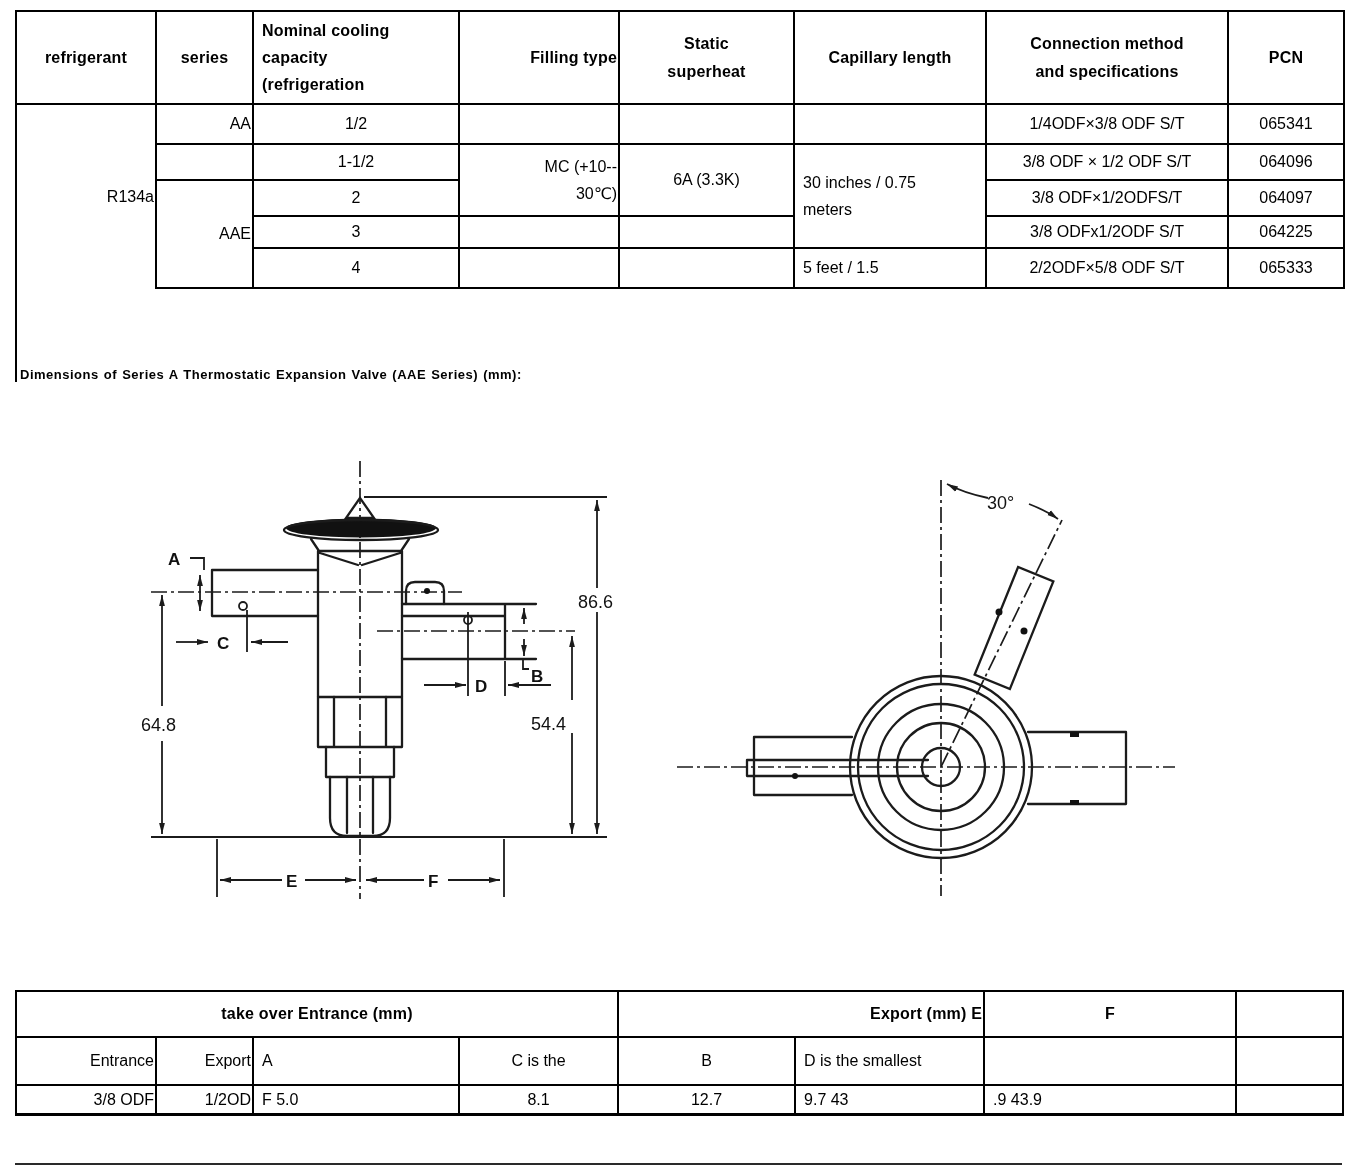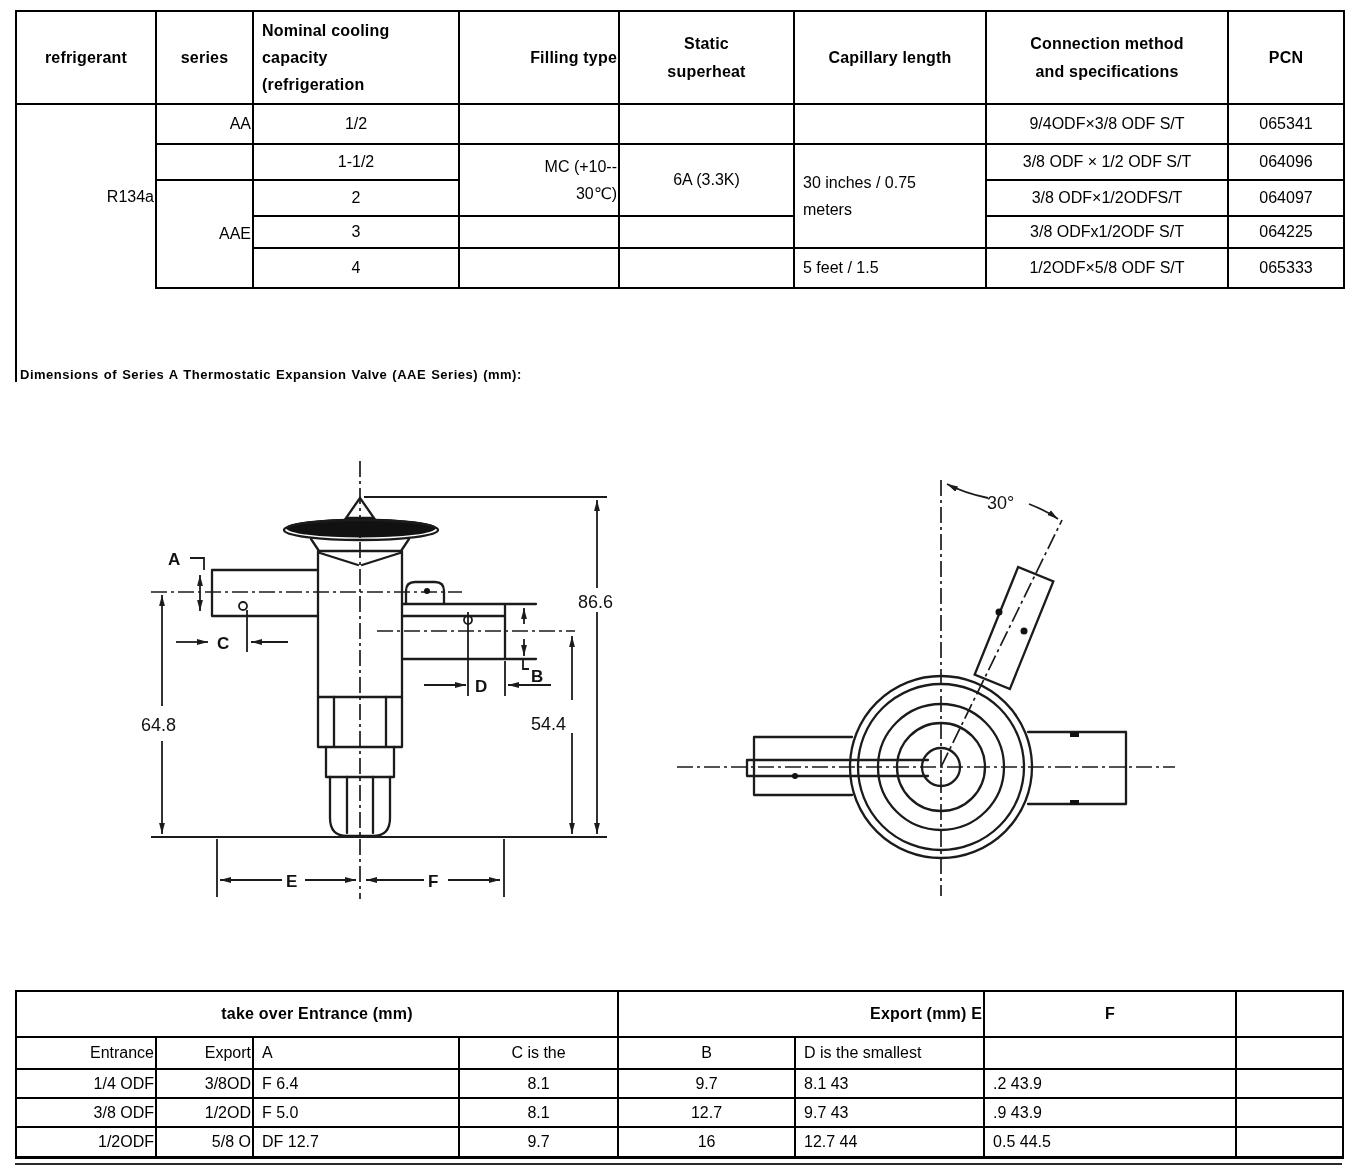--- a/index.html
+++ b/index.html
@@ -63,21 +63,21 @@
 and specifications</td>
       <td class="bold c">PCN</td>
     </tr>
     <tr style="height:40px">
       <td rowspan="5" class="r nobb">R134a</td>
       <td class="r">AA</td>
       <td class="c">1/2</td>
       <td></td>
       <td></td>
       <td></td>
-      <td class="c">9/4ODF×3/8 ODF S/T</td>
+      <td class="c">1/4ODF×3/8 ODF S/T</td>
       <td class="c">065341</td>
     </tr>
     <tr style="height:36px">
       <td></td>
       <td class="c">1-1/2</td>
       <td rowspan="2" class="r">MC (+10--
 30℃)</td>
       <td rowspan="2" class="c">6A (3.3K)</td>
       <td rowspan="3" class="l">30 inches / 0.75
 meters</td>
@@ -95,21 +95,21 @@
       <td></td>
       <td></td>
       <td class="c">3/8 ODFx1/2ODF S/T</td>
       <td class="c">064225</td>
     </tr>
     <tr style="height:40px">
       <td class="c">4</td>
       <td></td>
       <td></td>
       <td class="l">5 feet / 1.5</td>
-      <td class="c">1/2ODF×5/8 ODF S/T</td>
+      <td class="c">2/2ODF×5/8 ODF S/T</td>
       <td class="c">065333</td>
     </tr>
     </tbody>
   </table>
 
   <div class="artifact-line"></div>
 
   <div class="heading">Dimensions of Series A Thermostatic Expansion Valve (AAE Series) (mm):</div>
 
   <svg width="1352" height="480" viewBox="0 430 1352 480">
@@ -210,58 +210,38 @@
         <col style="width:252px">
         <col style="width:107px">
     </colgroup>
     <tbody>
     <tr style="height:46px">
       <td colspan="4" class="bold c">take over Entrance (mm)</td>
       <td colspan="2" class="bold r">Export (mm) E</td>
       <td class="bold c">F</td>
       <td></td>
     </tr>
-    <tr style="height:32px">
+    <tr style="height:48px">
       <td class="r">Entrance</td>
       <td class="r">Export</td>
       <td class="l">A</td>
       <td class="c">C is the</td>
       <td class="c">B</td>
       <td class="l">D is the smallest</td>
       <td></td>
-      <td></td>
-    </tr>
-    <tr style="height:28px">
-      <td class="r">1/4 ODF</td>
-      <td class="r">3/8OD</td>
-      <td class="l">F 6.4</td>
-      <td class="c">8.1</td>
-      <td class="c">9.7</td>
-      <td class="l">8.1 43</td>
-      <td class="l">.2 43.9</td>
       <td></td>
     </tr>
     <tr style="height:28px">
       <td class="r">3/8 ODF</td>
       <td class="r">1/2OD</td>
       <td class="l">F 5.0</td>
       <td class="c">8.1</td>
       <td class="c">12.7</td>
       <td class="l">9.7 43</td>
       <td class="l">.9 43.9</td>
       <td></td>
     </tr>
-    <tr style="height:29px">
-      <td class="r">1/2ODF</td>
-      <td class="r">5/8 O</td>
-      <td class="l">DF 12.7</td>
-      <td class="c">9.7</td>
-      <td class="c">16</td>
-      <td class="l">12.7 44</td>
-      <td class="l">0.5 44.5</td>
-      <td></td>
-    </tr>
     </tbody>
   </table>
 
   <div class="thin-underline"></div>
 
 </div>
 
 </body></html>

